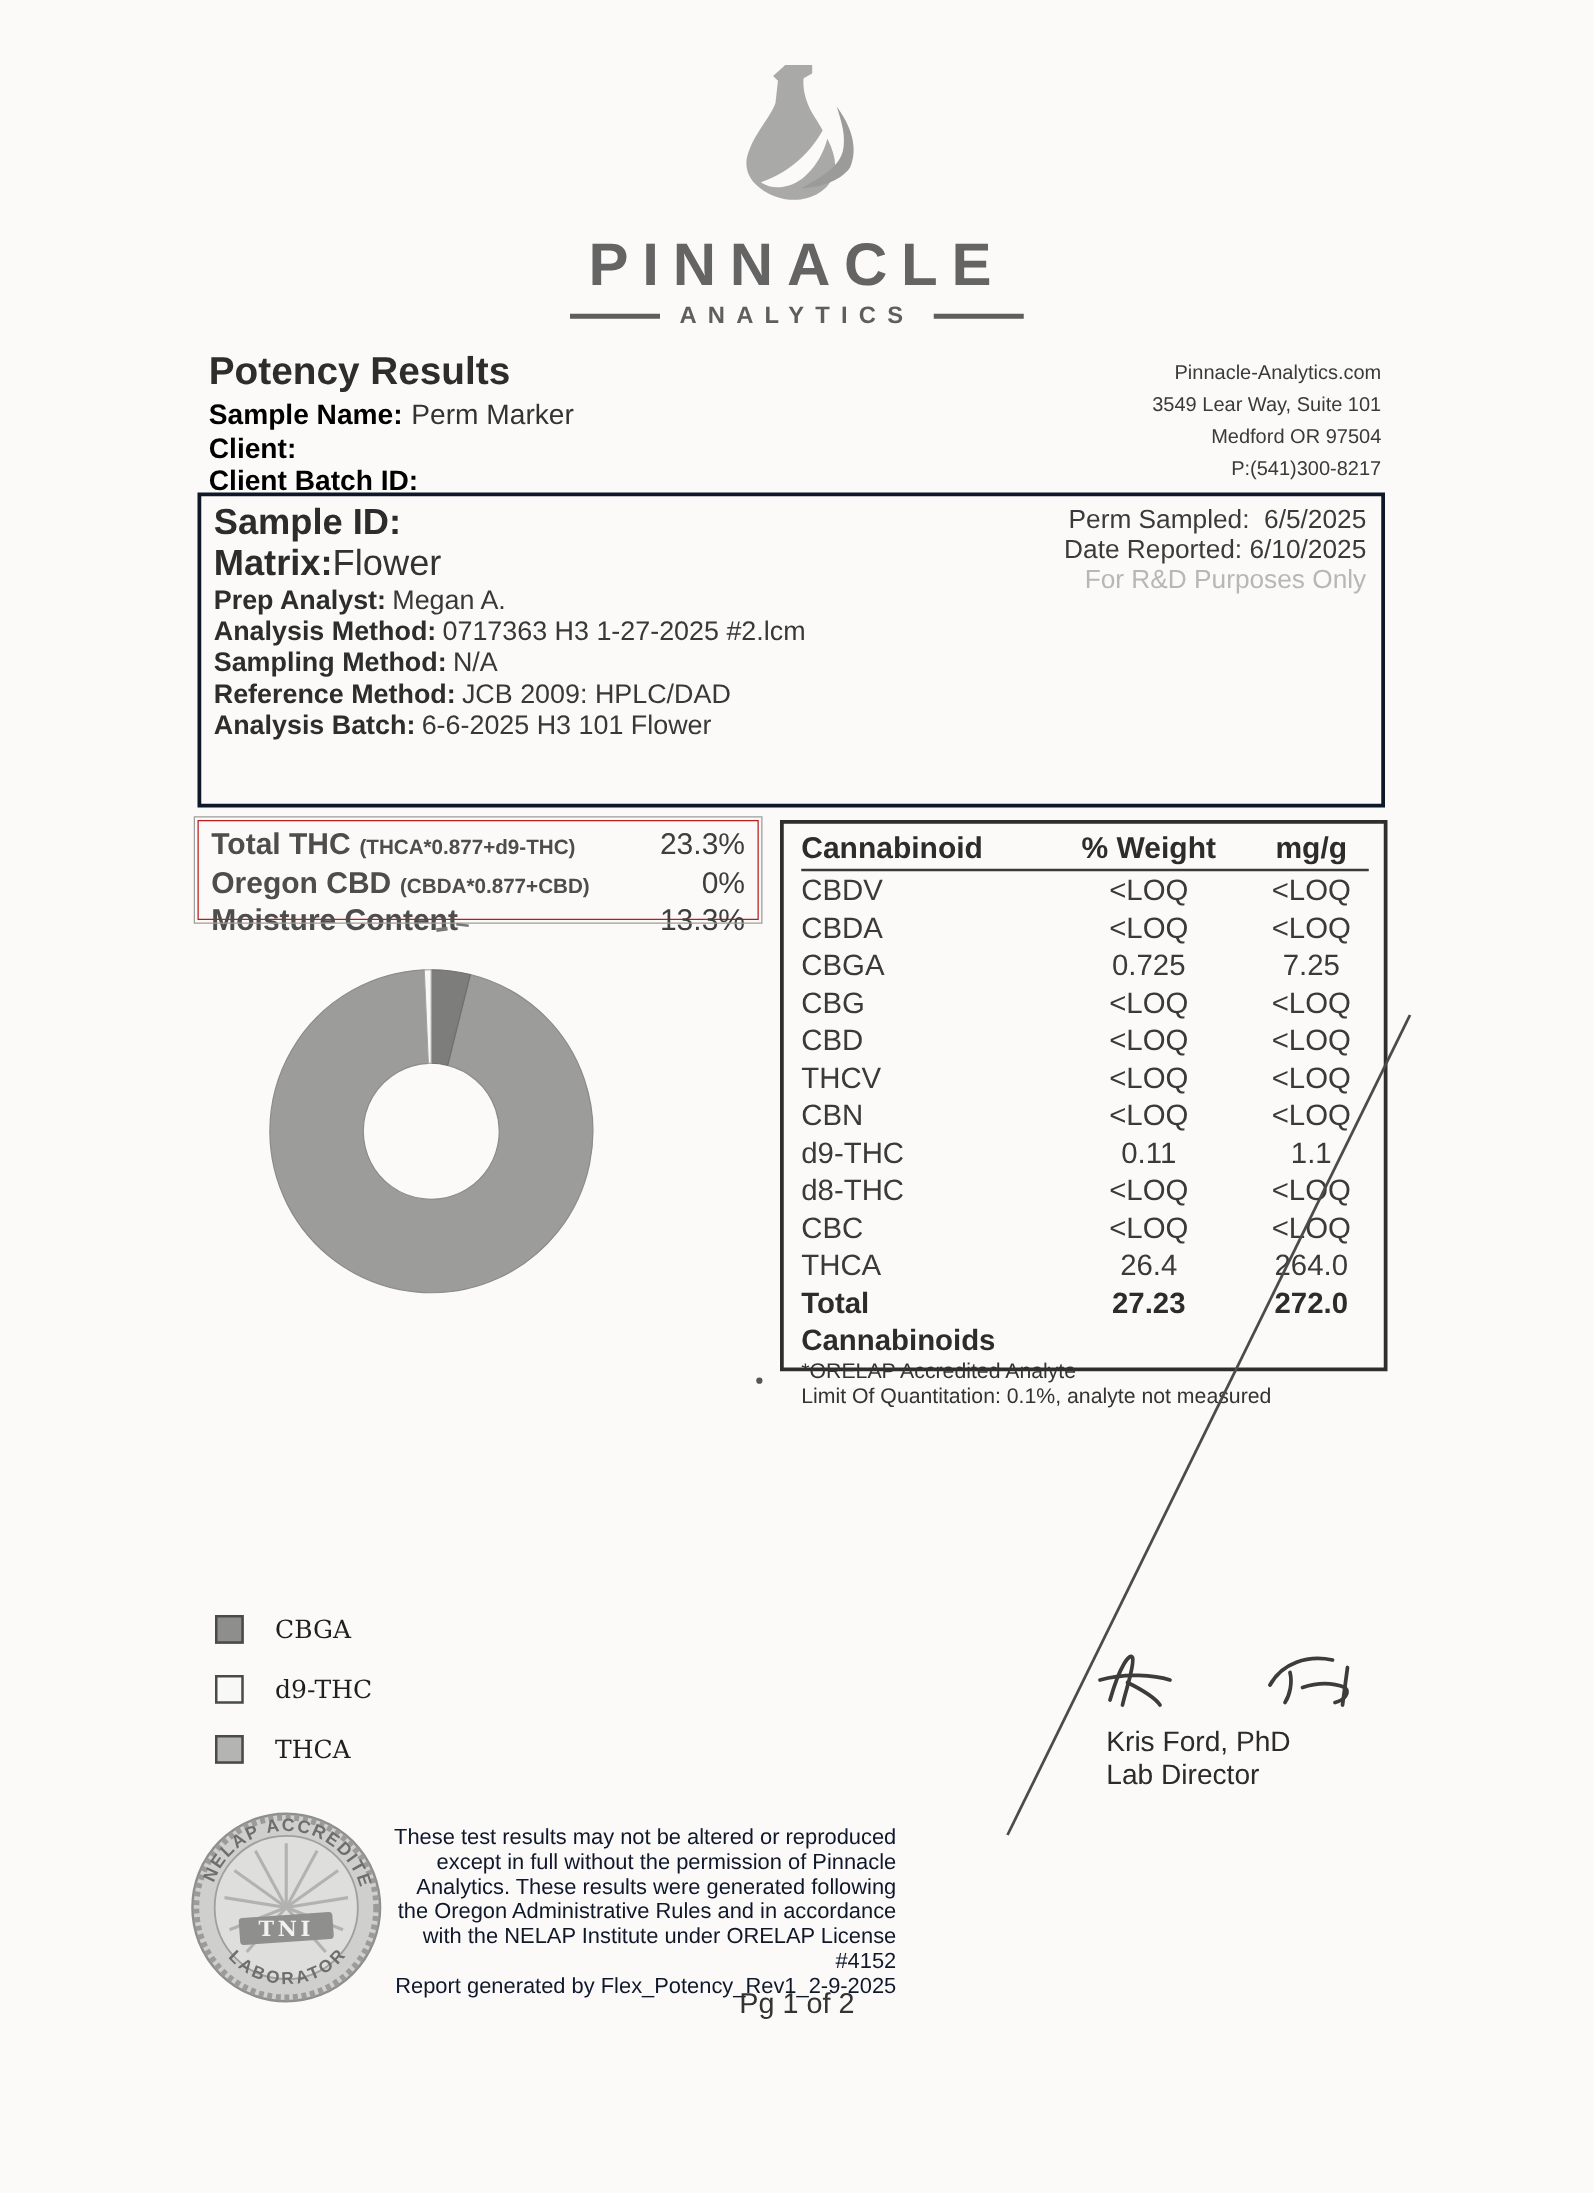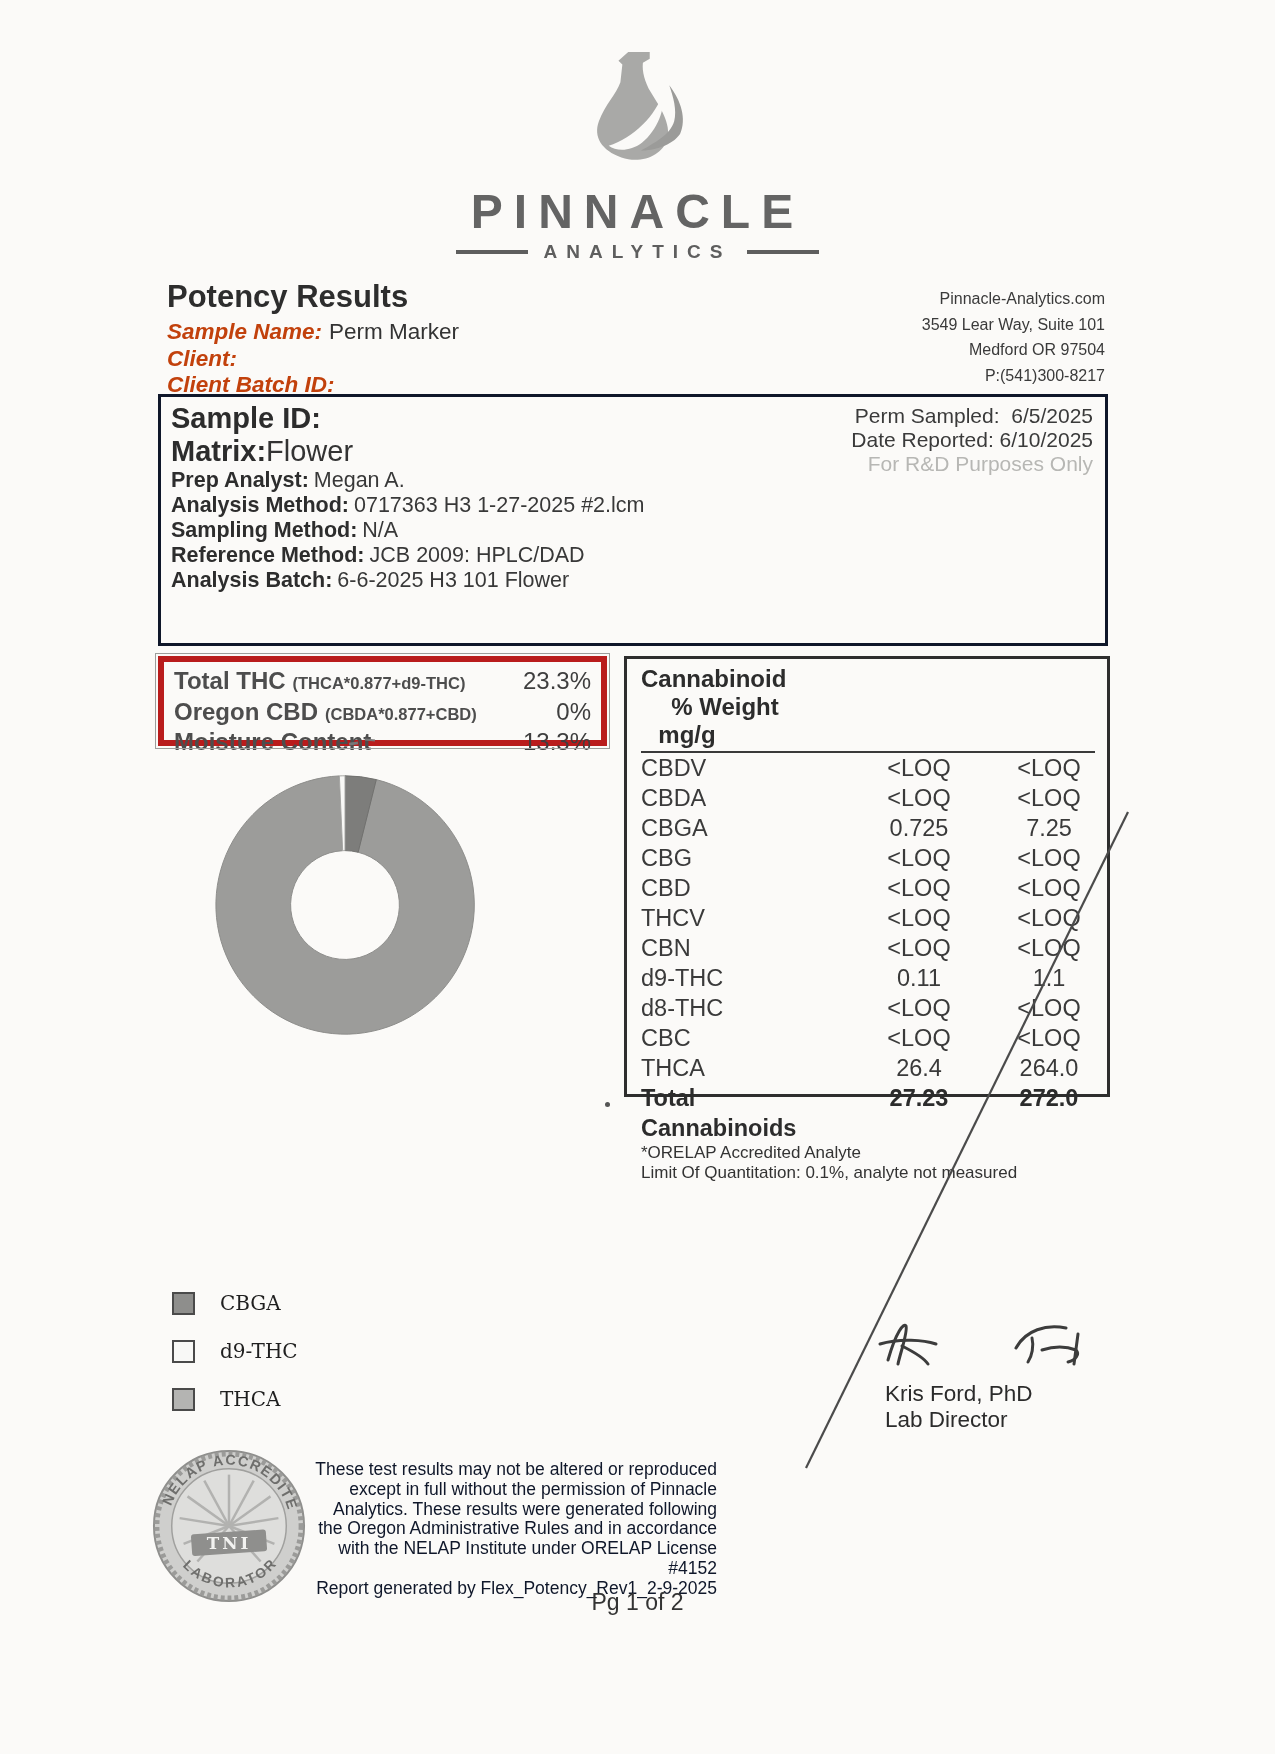--- a/index.html
+++ b/index.html
@@ -10,47 +10,47 @@
   .logo-wrap{position:absolute;top:48px;left:0;right:0;text-align:center;}
   .brand{font-size:48px;font-weight:bold;letter-spacing:11px;color:#646464;margin-top:0px;}
   .sub-row{display:flex;align-items:center;justify-content:center;gap:16px;margin-top:2px;color:#5e5e5e;}
   .sub-line{width:72px;height:3.5px;background:#5e5e5e;}
   .sub{font-size:19px;font-weight:bold;letter-spacing:9px;}
 
   
   .hdr-left{position:absolute;left:167px;top:279px;}
   .title{font-size:31px;font-weight:bold;color:#2d2d2d;margin-bottom:4px;}
   .hdr-line{font-size:22.5px;line-height:26.5px;color:#333;}
-  .hdr-line b{margin-right:7px;color:#c2410c;font-style:italic;}
+  .hdr-line b{margin-right:7px;color:#000000;}
   .hdr-right{position:absolute;right:170px;top:286px;text-align:right;font-size:16px;line-height:25.5px;color:#3a3a3a;}
 
   
   .sample-box{position:absolute;left:158px;top:394px;width:950px;height:252px;border:3px solid #0f172a;
               box-sizing:border-box;padding:5px 10px;}
   .sample-id{font-size:29px;font-weight:bold;color:#2c2c2c;line-height:33px;}
   .matrix-line{font-size:29px;line-height:33px;color:#333;}
   .matrix-line b{color:#2c2c2c;}
   .detail{font-size:21.5px;line-height:25px;color:#2d2d2d;font-weight:bold;}
   .detail span{font-weight:normal;color:#383838;margin-left:5px;}
   .box-dates{position:absolute;top:7px;right:12px;text-align:right;font-size:21px;line-height:24px;color:#3a3a3a;}
   .rd-note{color:#b7b7b4;}
 
   
-  .totals-box{position:absolute;left:158px;top:656px;width:449px;height:90px;border:6px solid #b91c1c;
+  .totals-box{position:absolute;left:158px;top:656px;width:449px;height:80px;border:1px solid #b91c1c;
               outline:1.5px solid #9d9d9b;outline-offset:2px;box-sizing:border-box;padding:5px 10px;}
   .trow{display:flex;align-items:baseline;line-height:27.5px;}
   .tlabel{font-weight:bold;font-size:24px;color:#4d4d4d;}
   .tformula{font-size:16.5px;color:#4d4d4d;margin-left:7px;font-weight:bold;}
   .tvalue{margin-left:auto;font-size:24px;color:#3e3e3e;}
 
   
   .cann-box{position:absolute;left:624px;top:656px;width:486px;height:441px;border:3px solid #2e2e2e;
             box-sizing:border-box;padding:6px 12px 0 14px;}
   .cann-header{display:flex;font-weight:bold;font-size:24px;color:#2c2c2c;
-               border-bottom:2.5px solid #3a3a3a;padding-bottom:2px;flex-direction:column;}
+               border-bottom:2.5px solid #3a3a3a;padding-bottom:2px;}
   .ch-name{flex:1;}
   .ch-weight{width:168px;text-align:center;}
   .ch-mgg{width:92px;text-align:center;}
   .crow{display:flex;font-size:23.5px;line-height:30px;color:#3a3a3a;}
   .c-name{flex:1;}
   .c-weight{width:168px;text-align:center;}
   .c-mgg{width:92px;text-align:center;}
   .crow.total{font-weight:bold;color:#2c2c2c;}
   .cfoot{font-size:17px;line-height:19.5px;color:#333;}
 

